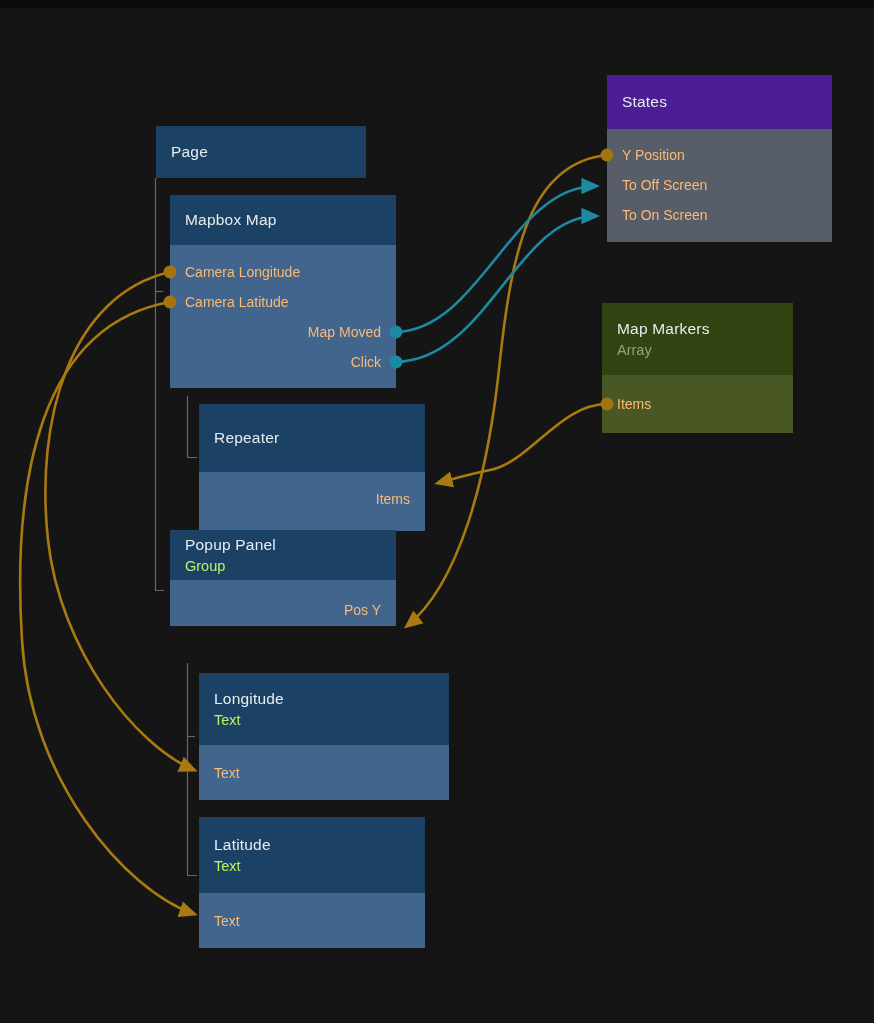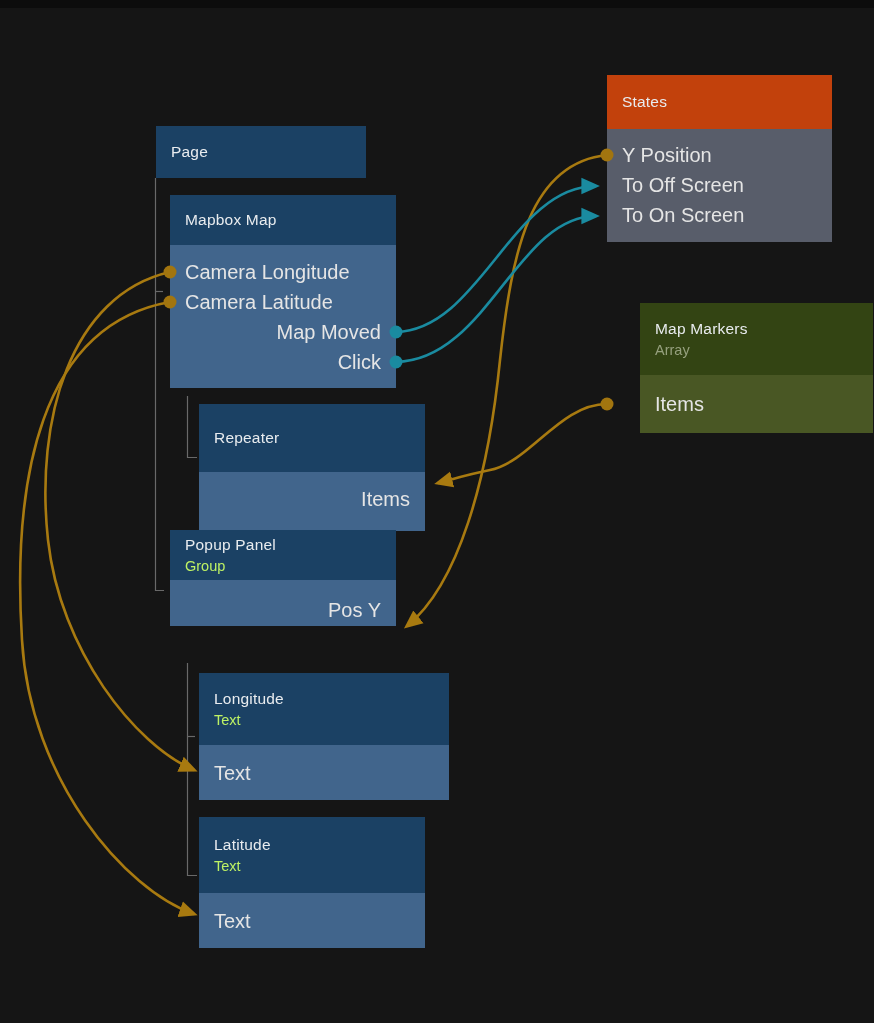--- a/index.html
+++ b/index.html
@@ -7,26 +7,26 @@
        font-family:"Liberation Sans","DejaVu Sans",sans-serif;
        -webkit-font-smoothing:antialiased;}
   .top-strip{position:absolute;left:0;top:0;width:874px;height:8px;background:#0c0c0c;}
   .canvas{position:absolute;inset:0;}
   .edges{position:absolute;left:0;top:0;width:874px;height:1023px;pointer-events:none;z-index:3;}
   .node{position:absolute;z-index:2;box-sizing:border-box;}
   .hdr{display:flex;flex-direction:column;justify-content:center;padding:0 15px;box-sizing:border-box;}
   .title{font-size:15.5px;color:#e9ecef;letter-spacing:.2px;}
   .sub{font-size:14.5px;color:#bef264;margin-top:4px;}
   .body{box-sizing:border-box;}
-  .port{height:30px;line-height:30px;font-size:20px;color:#e5e5e5;padding:0 15px;}
+  .port{height:30px;line-height:30px;font-size:14px;color:#fdba74;padding:0 15px;}
   .port.r{text-align:right;}
   
   .n-blue .hdr{background:#1b4164;}
   .n-blue .body{background:#41658c;}
-  .n-grey .hdr{background:#c2410c;}
+  .n-grey .hdr{background:#4c1d95;}
   .n-grey .body{background:#585d6a;}
   .n-green .hdr{background:#334413;}
   .n-green .body{background:#495724;}
   .n-green .sub{color:#96a07e;}
 </style>
 </head>
 <body>
 
 <div class="canvas">
   <div class="top-strip"></div>
@@ -53,21 +53,21 @@
     <div class="hdr" style="height:54px">
       <div class="title">States</div>
     </div>
     <div class="body" style="height:113px;padding-top:11px;">
       <div class="port l">Y Position</div>
       <div class="port l">To Off Screen</div>
       <div class="port l">To On Screen</div>
     </div>
   </div>
 
-  <div class="node n-green" style="left:640px;top:303px;width:233px;border-radius:24px;">
+  <div class="node n-green" style="left:602px;top:303px;width:191px;border-radius:24px;">
     <div class="hdr" style="height:72px">
       <div class="title">Map Markers</div>
       <div class="sub">Array</div>
     </div>
     <div class="body" style="height:58px;padding-top:14px;">
       <div class="port l">Items</div>
     </div>
   </div>
 
   <div class="node n-blue" style="left:199px;top:404px;width:226px;">

